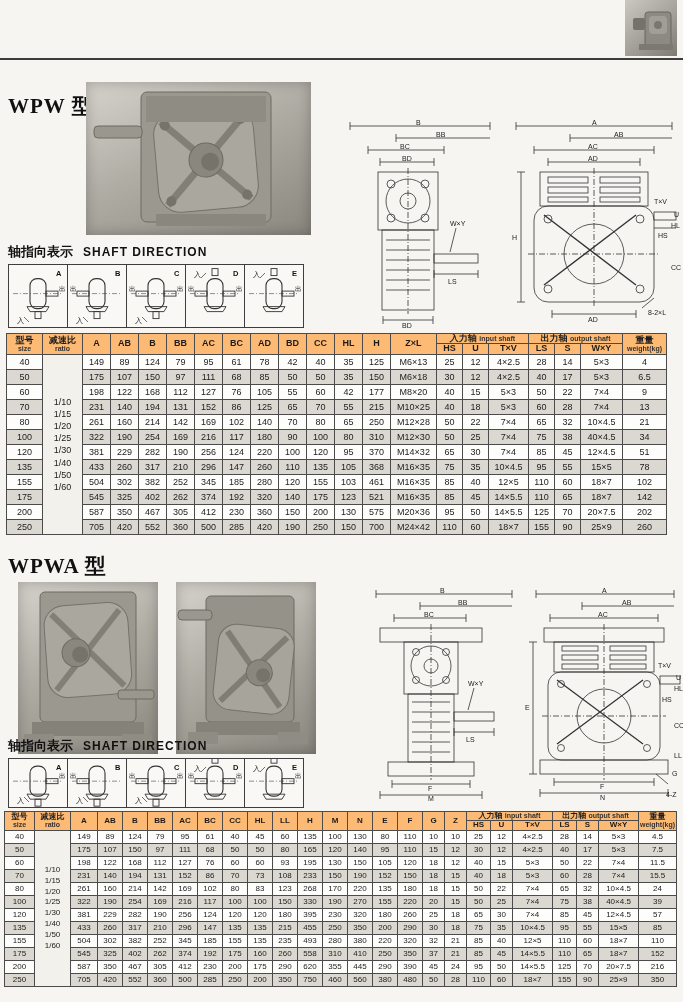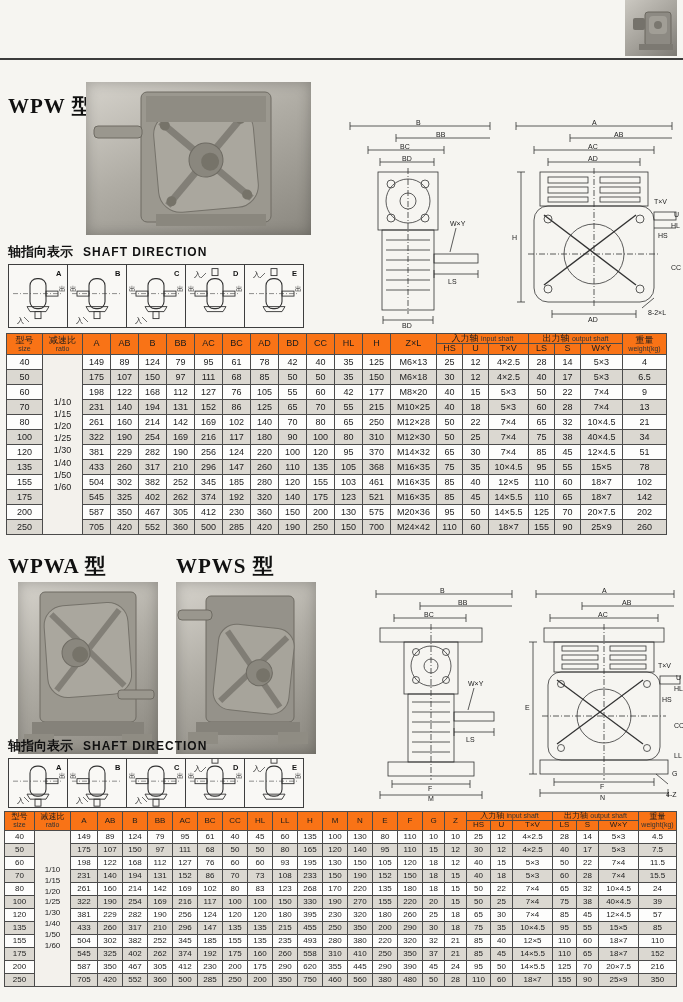--- a/index.html
+++ b/index.html
@@ -25,21 +25,21 @@
   .sd-heading .en { font-weight:bold; font-size:12px; letter-spacing:1px; margin-left:10px; }
 
   .dir-strip { position:absolute; display:flex; border:1.5px solid #3e3e3e; background:#f9f8f5; }
   .dir-cell { position:relative; border-right:1.5px solid #3e3e3e; }
   .dir-cell:last-child { border-right:none; }
   .dir-cell svg { width:100%; height:100%; display:block; }
 
   table.spec { position:absolute; border-collapse:collapse; table-layout:fixed; background:#fff; }
   .spec th, .spec td { border:1px solid #4b4b4b; text-align:center; vertical-align:middle;
                        padding:0; overflow:hidden; white-space:nowrap; }
-  .spec th { background:#f97316; font-weight:normal; line-height:1.05; }
+  .spec th { background:#fdba74; font-weight:bold; line-height:1.05; }
   .spec td { background:#fdfdfc; }
   .spec tr.shaded td { background:#dbd8d1; }
   .spec td.ratio-cell { background:#f3f1ec; }
   .t1 td, .t1 th { font-size:9px; }
   .t1 td { height:14px; }
   .t2 td, .t2 th { font-size:8px; }
   .t2 td { height:12px; }
   .hdr-cn { font-size:9px; display:block; }
   .hdr-en { font-size:7px; display:block; color:#333; }
   .t2 .hdr-cn { font-size:8px; }
@@ -601,21 +601,20 @@
           <td>18×7</td>
           <td>155</td>
           <td>90</td>
           <td>25×9</td>
           <td>260</td>
         </tr>
       </tbody>
     </table>
 
   <div class="section-title" style="left:8px; top:552px;">WPWA 型</div>
-  <div class="section-title" style="left:176px; top:552px;">WPWS 型</div>
 
   <div class="photo" style="left:18px; top:582px; width:140px; height:172px;">
     <svg viewBox="0 0 140 172">
       <rect x="22" y="10" width="96" height="130" rx="5" fill="#9b988f" stroke="#6e6b63"></rect>
       <g transform="rotate(-4 70 70)">
         <rect x="28" y="22" width="84" height="92" rx="20" fill="#aaa79e" stroke="#75726a"></rect>
         <line x1="36" y1="30" x2="104" y2="106" stroke="#827f77" stroke-width="6"></line>
         <line x1="104" y1="30" x2="36" y2="106" stroke="#827f77" stroke-width="6"></line>
         <circle cx="58" cy="70" r="14" fill="#8a877e" stroke="#6e6b63"></circle>
         <circle cx="62" cy="72" r="8" fill="#767369"></circle>

